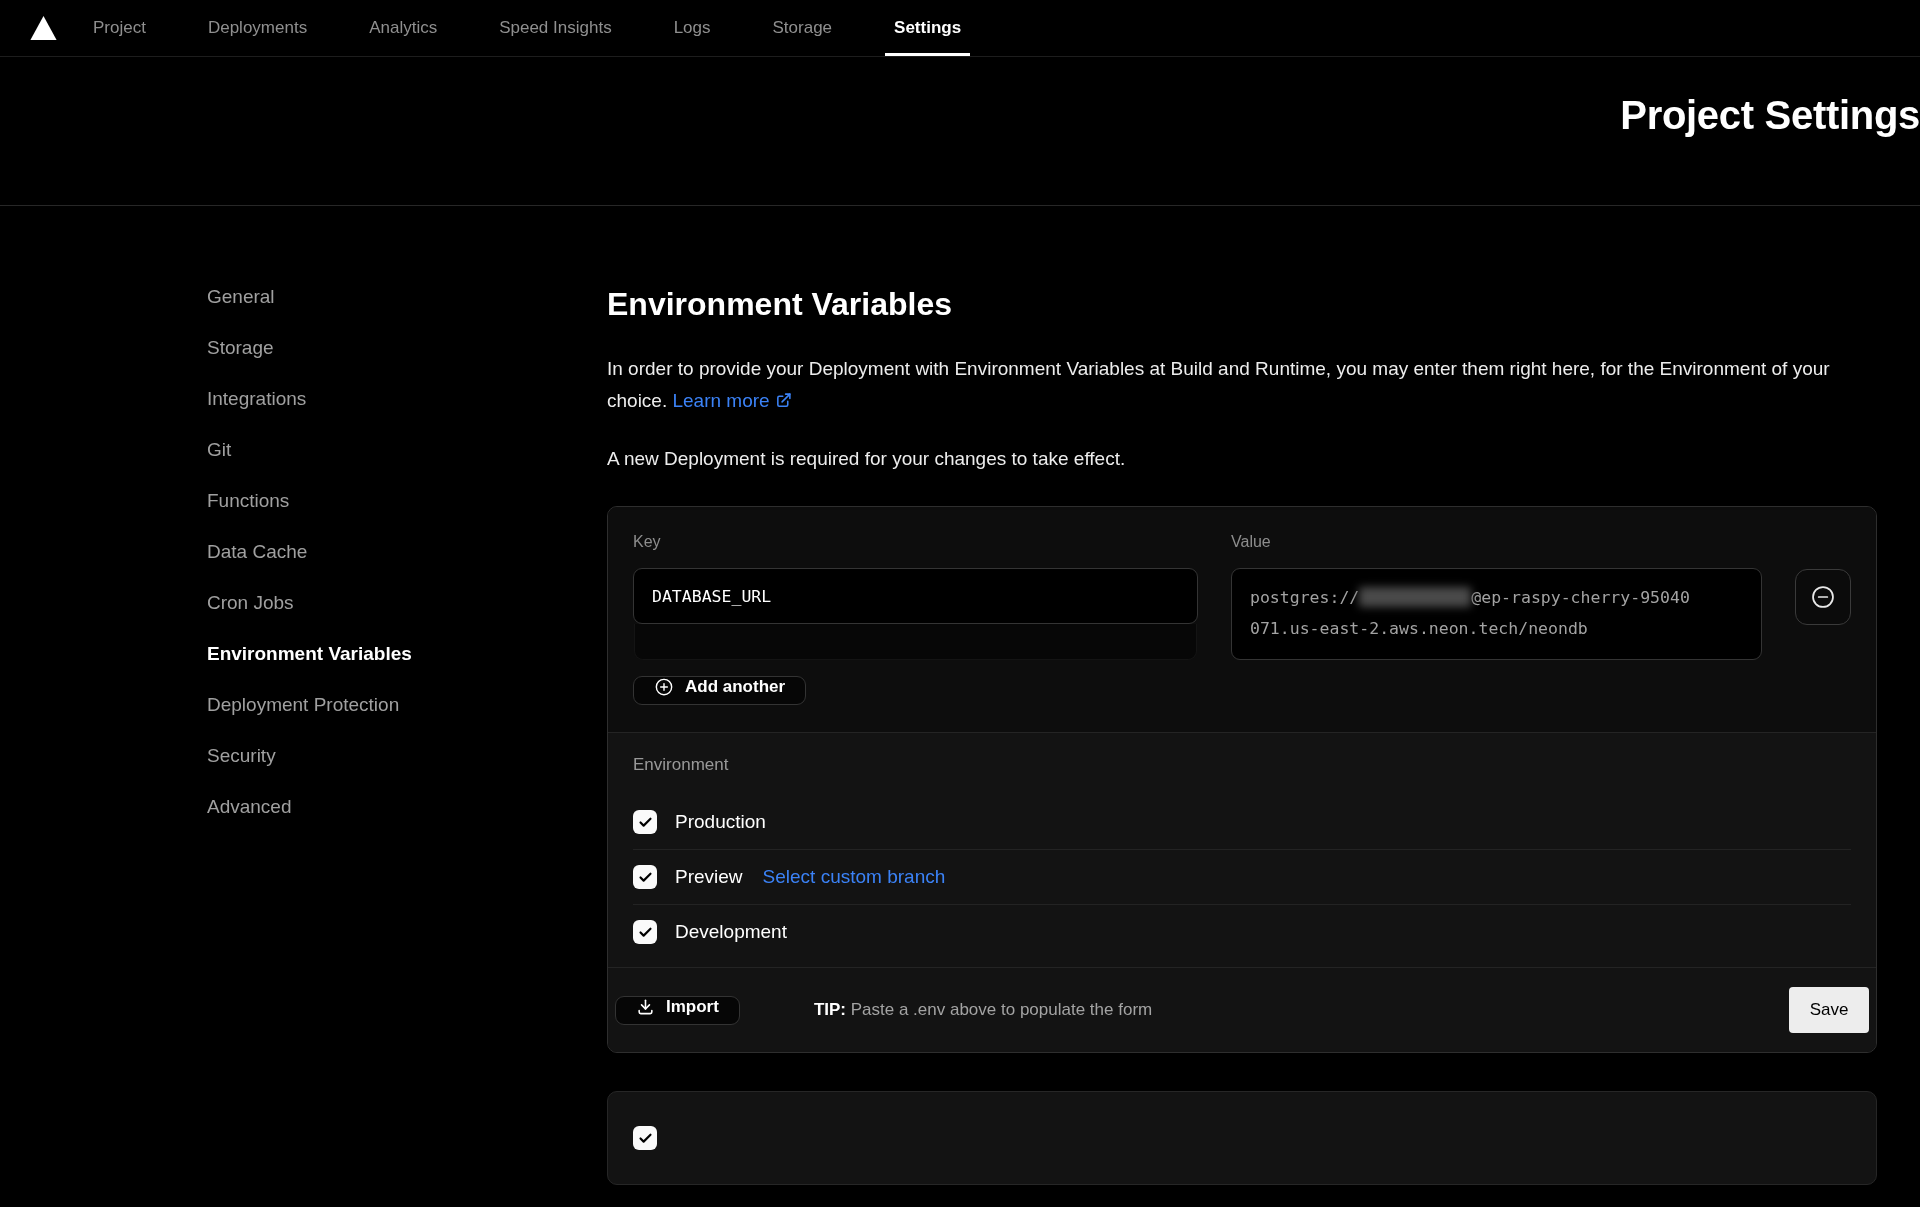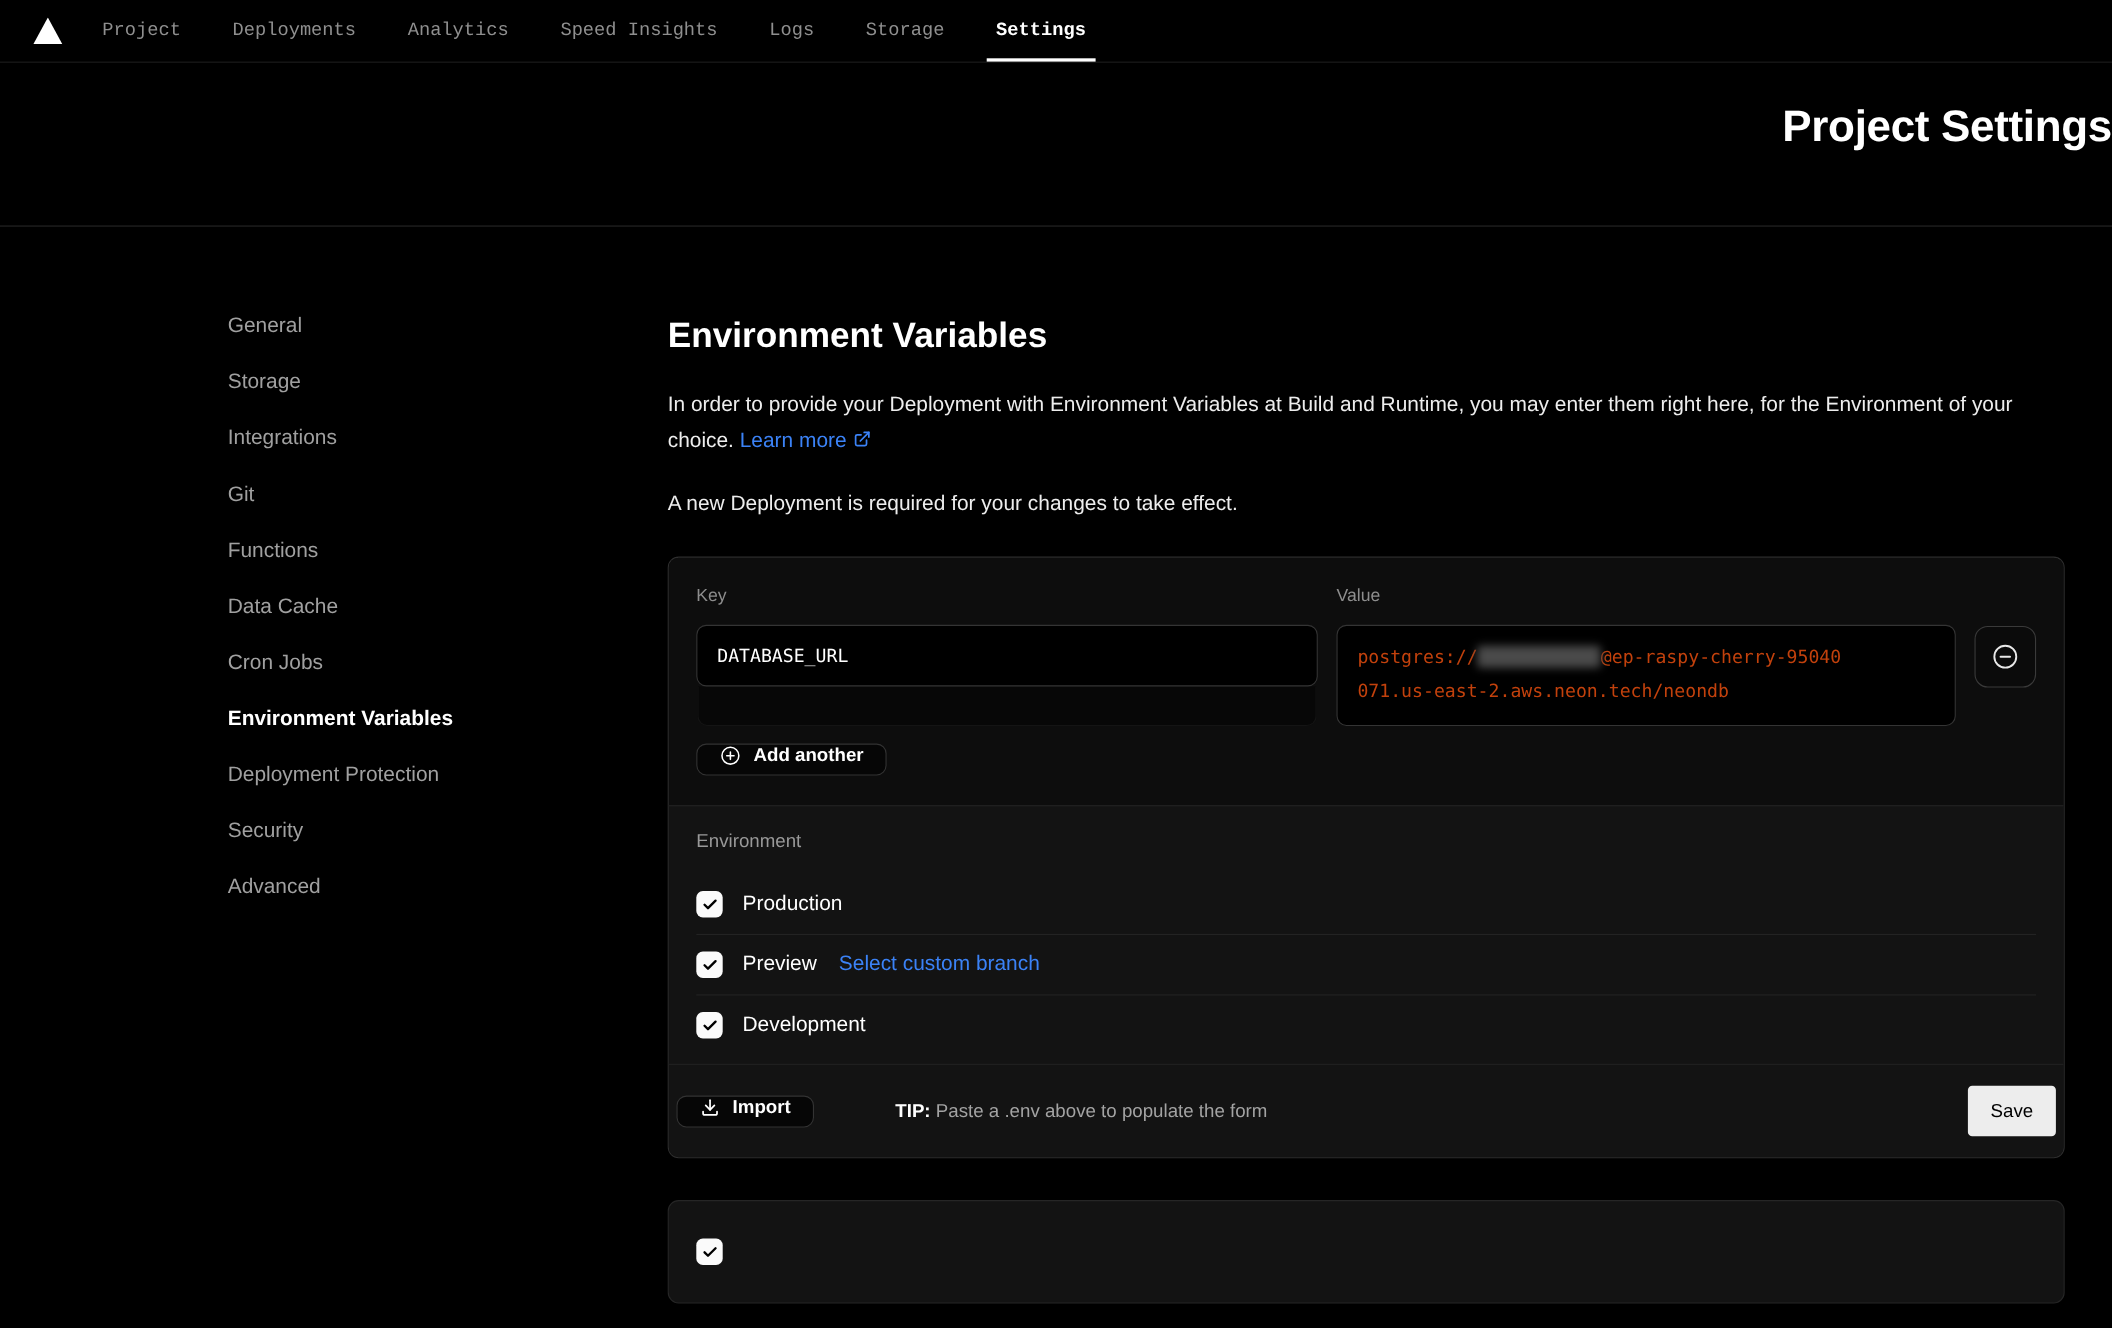--- a/index.html
+++ b/index.html
@@ -3,21 +3,21 @@
 <meta charset="utf-8">
 <style>
   * { margin:0; padding:0; box-sizing:border-box; }
   html,body { width:1920px; height:1207px; background:#000; overflow:hidden;
     font-family:"Liberation Sans","DejaVu Sans",sans-serif; color:#fff; }
 
   
   .nav { height:57px; display:flex; align-items:stretch; padding-left:30px;
     border-bottom:1px solid #1d1d1d; background:#000; }
   .nav-logo { display:flex; align-items:center; margin-right:36px; }
-  .nav-tabs { display:flex; gap:47px;font-family:Liberation Mono, monospace; }
+  .nav-tabs { display:flex; gap:62px; }
   .nav-tab { position:relative; display:flex; align-items:center;
     font-size:17px; color:#8f8f8f; cursor:pointer; }
   .nav-tab.active { color:#fff; font-weight:600; }
   .nav-tab.active::after { content:""; position:absolute; left:-9px; right:-9px;
     bottom:0; height:3px; background:#fff; }
 
   
   .header { height:149px; padding:36px 0 0 207px; border-bottom:1px solid #272727;text-align:right; }
   .page-title { font-size:40px; font-weight:600; letter-spacing:-0.3px; }
 
@@ -32,31 +32,31 @@
   .desc { font-size:19px; line-height:32px; color:#ededed; }
   .note { font-size:19px; line-height:32px; color:#ededed; margin-top:26px; }
   a.link { color:#3b82f6; text-decoration:none; cursor:pointer; }
   .ext-icon { display:inline-block; width:17px; height:17px; margin-left:5px;
     vertical-align:-2px; color:#3b82f6; }
 
   
   .card { margin-top:31px; border:1px solid #2e2e2e; border-radius:10px;
     overflow:hidden; background:#0d0d0d; }
   .form-section { padding:26px 25px 27px; background:#0d0d0d; }
-  .field-row { display:flex; gap:17px; }
+  .field-row { display:flex; gap:33px; }
   .key-col { width:565px; flex-shrink:0; }
   .val-col { flex:1; min-width:0; }
   .field-label { font-size:16px; color:#8d8d8d; margin-bottom:17px; }
   .key-input { width:100%; height:56px; background:#000; border:1px solid #343434;
     border-radius:9px; padding:0 18px; color:#fff;
     font-family:"DejaVu Sans Mono","Liberation Mono",monospace; font-size:16.5px; }
   .key-shadow { height:36px; background:#070707; border-radius:0 0 9px 9px;
     border:1px solid #141414; border-top:none; margin:0 1px; }
   .value-box { height:92px; background:#000; border:1px solid #343434;
-    border-radius:9px; padding:13px 18px; color:#c2410c; cursor:text;
+    border-radius:9px; padding:13px 18px; color:#a3a3a3; cursor:text;
     font-family:"DejaVu Sans Mono","Liberation Mono",monospace;
     font-size:16.5px; line-height:31px; white-space:nowrap; overflow:hidden; }
   .redacted { display:inline-block; width:112px; height:20px; vertical-align:-4px;
     background:#4a4a4a; border-radius:3px; filter:blur(4px); }
   .remove-col { width:56px; flex-shrink:0; padding-top:36px; }
   .remove-btn { width:56px; height:56px; border:1px solid #3a3a3a; background:#0b0b0b;
     border-radius:12px; display:flex; align-items:center; justify-content:center;
     cursor:pointer; color:#e8e8e8; }
   .btn-dark { display:inline-flex; align-items:flex-start; gap:11px; height:29px;
     padding:0 20px; background:#060606; border:1px solid #333; border-radius:9px;

